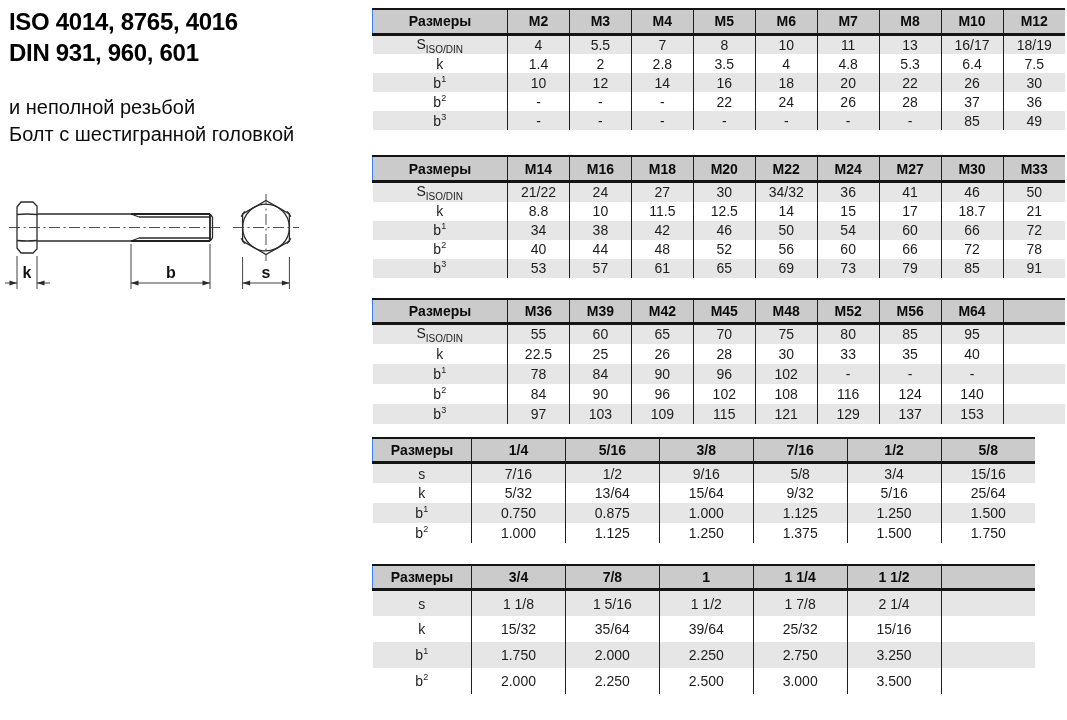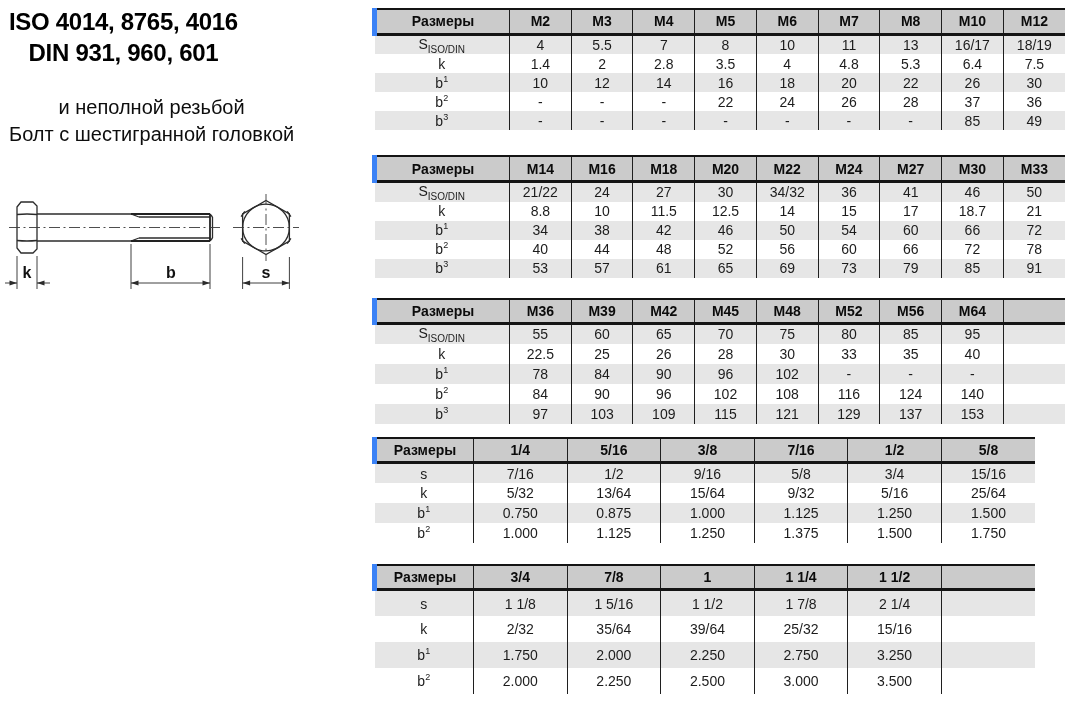--- a/index.html
+++ b/index.html
@@ -3,42 +3,42 @@
 <meta charset="utf-8">
 <style>
   * { margin:0; padding:0; box-sizing:border-box; }
   html,body { background:#ffffff; }
   body {
     width:1067px; height:720px; position:relative; overflow:hidden;
     font-family:"Liberation Sans", sans-serif; color:#1a1a1a;
   }
 
   
-  .left-panel { position:absolute; left:0; top:0; width:372px; height:720px;text-align:center; }
+  .left-panel { position:absolute; left:0; top:0; width:372px; height:720px; }
   .title-block { position:absolute; left:9px; top:6px; }
   .title-line { font-size:24px; line-height:31px; font-weight:bold; letter-spacing:-0.3px; color:#000; }
   .subtitle-block { position:absolute; left:9px; top:94px; }
   .subtitle-line { font-size:20px; line-height:27px; color:#0d0d0d; }
   .drawing-wrap { position:absolute; left:4px; top:186px; }
   .footnotes { position:absolute; left:18px; top:324px; font-size:16px; line-height:20px; color:#111; }
   .footnotes sup { font-size:10px; vertical-align:super; }
 
   
   .tables-panel { position:absolute; left:372px; top:8px; width:695px; }
   table.dim-table {
     border-collapse:collapse; table-layout:fixed;
     border-top:2px solid #141414;
   }
   table.dim-table thead th {
     background:#cbcbcb; border-bottom:3px solid #141414;
     font-weight:bold; font-size:14px; height:25px; text-align:center;
     color:#0b0b0b; overflow:hidden; white-space:nowrap;
   }
   table.dim-table th + th, table.dim-table td + td { border-left:1px solid #1f1f1f; }
-  table.dim-table thead th:first-child { border-left:5px solid #3b82f6; }
+  table.dim-table thead th:first-child { border-left:1px solid #3b82f6; }
   table.dim-table tbody tr:nth-child(odd) td { background:#e6e6e6; }
   table.dim-table td {
     text-align:center; font-size:14px; color:#1c1c1c;
     overflow:hidden; white-space:nowrap;
   }
   table.dim-table td sub { font-size:10px; }
   table.dim-table td sup, table.dim-table td .supn { font-size:9px; vertical-align:super; }
 
   .tbl-metric { width:693px; }
   .tbl-metric th:first-child, .tbl-metric td:first-child { width:135px; }
@@ -454,21 +454,21 @@
           <td><span>s</span></td>
           <td>1 1/8</td>
           <td>1 5/16</td>
           <td>1 1/2</td>
           <td>1 7/8</td>
           <td>2 1/4</td>
           <td></td>
         </tr>
         <tr>
           <td><span>k</span></td>
-          <td>2/32</td>
+          <td>15/32</td>
           <td>35/64</td>
           <td>39/64</td>
           <td>25/32</td>
           <td>15/16</td>
           <td></td>
         </tr>
         <tr>
           <td><span>b<sup>1</sup></span></td>
           <td>1.750</td>
           <td>2.000</td>

